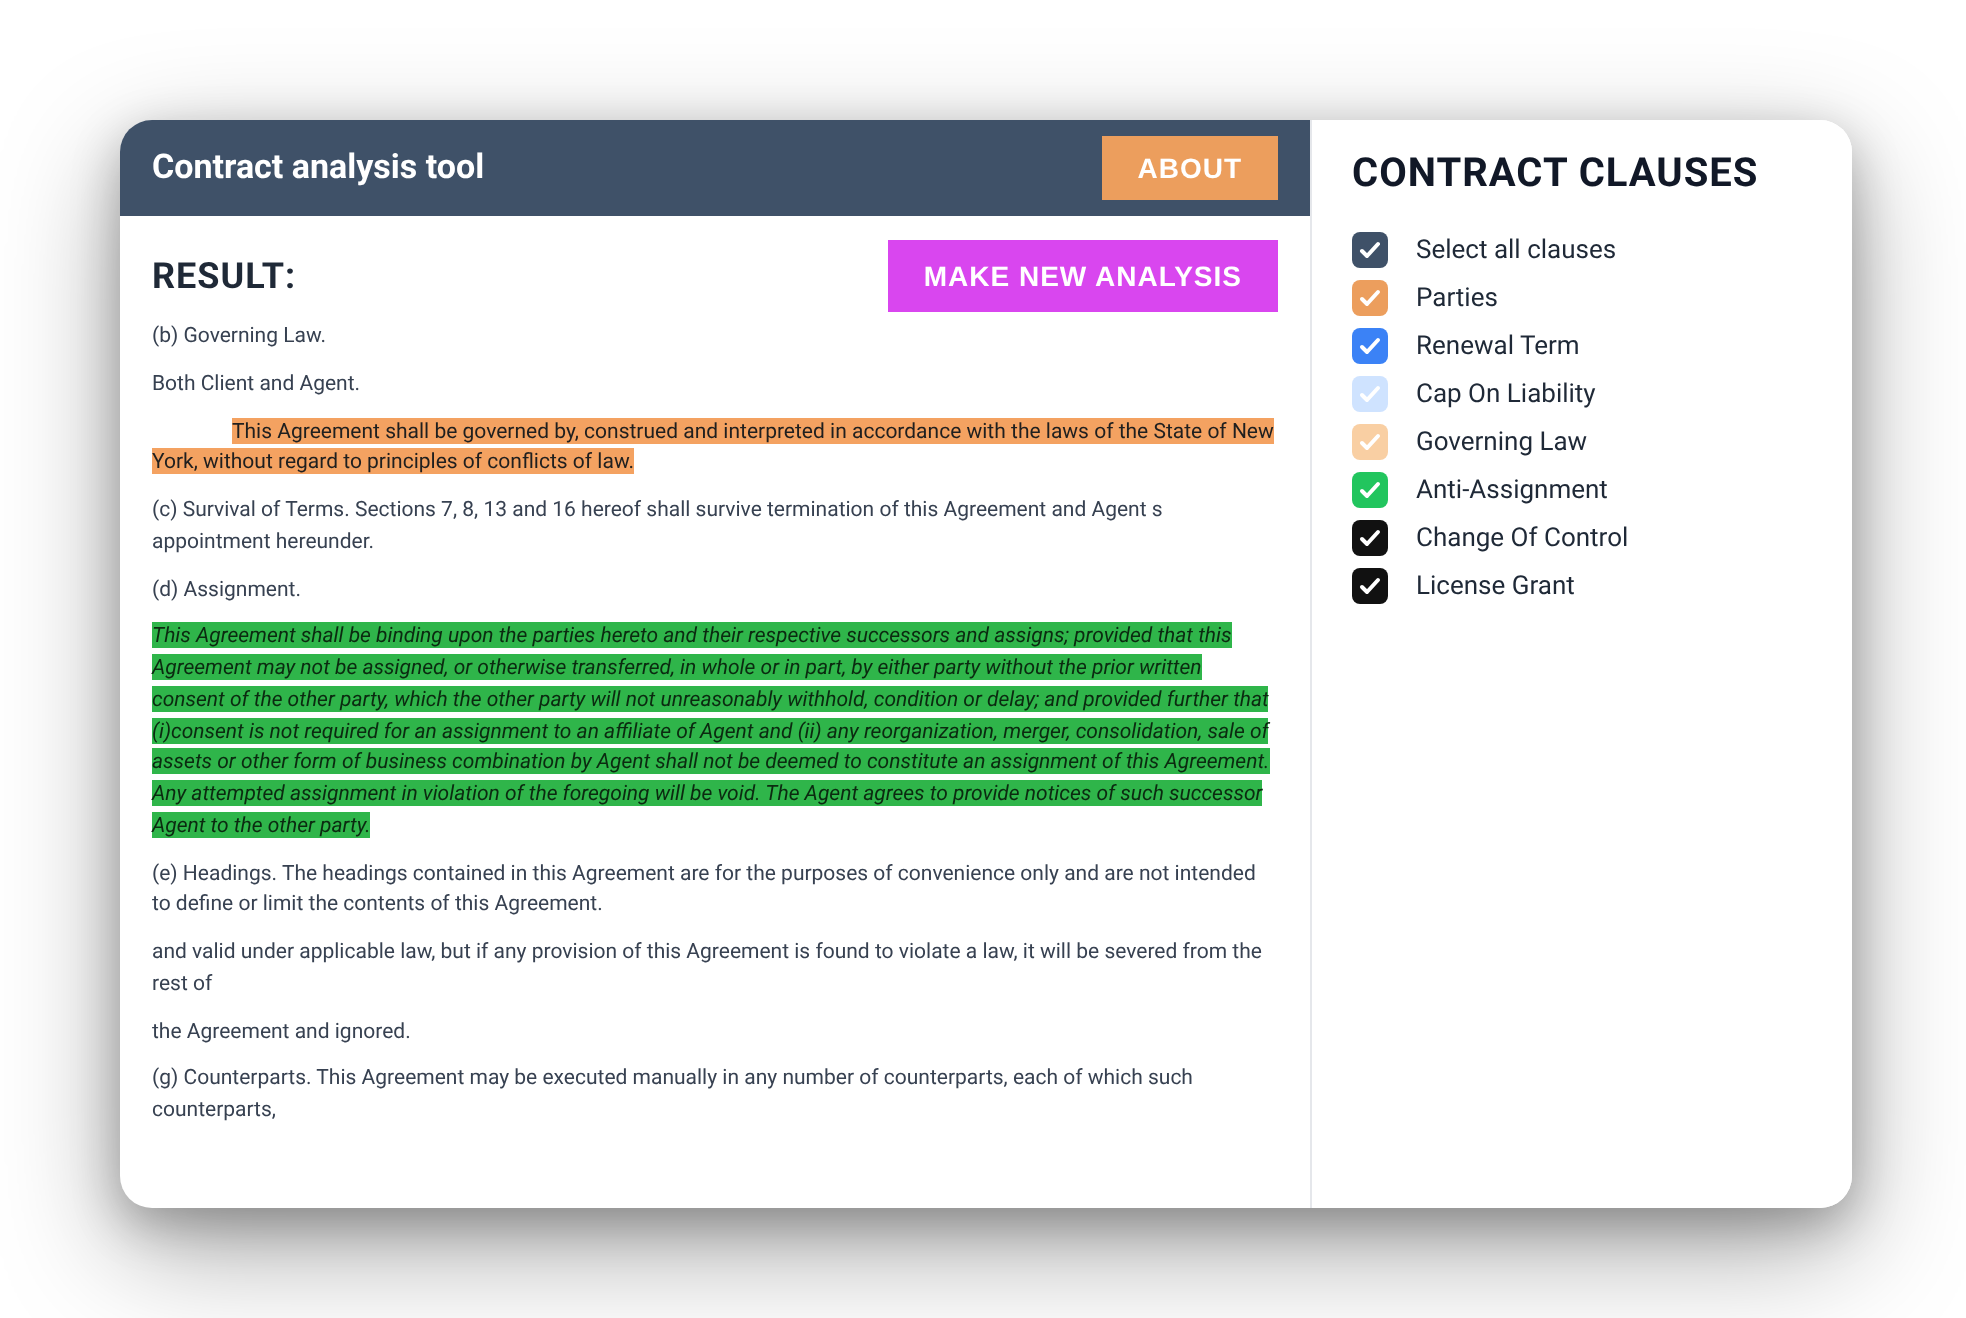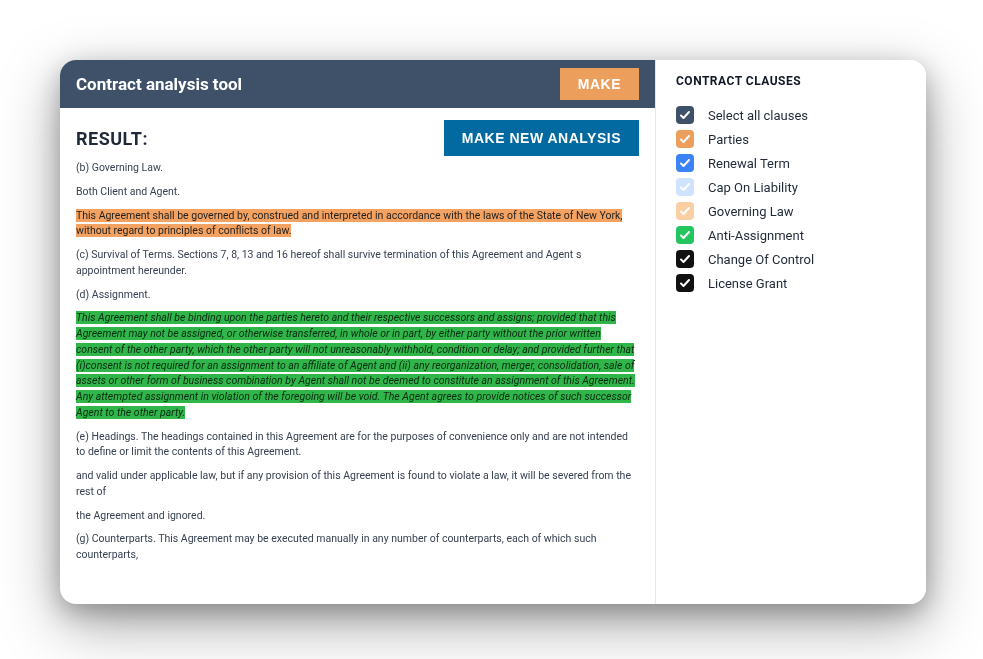--- a/index.html
+++ b/index.html
@@ -53,53 +53,54 @@
     justify-content: space-between;
     padding: 12px 16px 2px 16px;
   }
   .result-label {
     font-size: 18px;
     font-weight: 700;
     letter-spacing: 0.5px;
     color: #1f2937;
   }
   .btn-new {
-    background: #0369a1;
+    background: #d946ef;
     color: #fff;
     border: none;
     padding: 10px 18px;
     font-size: 14px;
     font-weight: 600;
     letter-spacing: 0.5px;
     cursor: pointer;
   }
   .content {
     padding: 2px 16px 16px 16px;
     overflow: hidden;
     font-size: 10.5px;
     line-height: 1.5;
     color: #374151;
   }
   .content p { margin-bottom: 8px; }
   .hl-orange {
     background: #f4a261;
     color: #1f1f1f;
+    margin-left: 40px;
   }
   .hl-green {
     background: #2fb54a;
     color: #0b2a10;
     font-style: italic;
   }
   .right-panel {
     width: 270px;
     background: #fff;
     padding: 14px 20px;
   }
   .right-title {
-    font-size: 12px;
+    font-size: 20px;
     font-weight: 700;
     letter-spacing: 0.5px;
     color: #111827;
     margin-bottom: 18px;
   }
   .clause-list {
     display: flex;
     flex-direction: column;
     gap: 6px;
   }
@@ -130,21 +131,21 @@
   .cb-black  { background: #111111; }
 </style>
 </head>
 <body>
 
 <div class="app-window">
 
   <div class="left-panel">
     <div class="header">
       <div class="header-title">Contract analysis tool</div>
-      <button class="btn-about">MAKE</button>
+      <button class="btn-about">ABOUT</button>
     </div>
 
     <div class="toolbar">
       <div class="result-label">RESULT:</div>
       <button class="btn-new">MAKE NEW ANALYSIS</button>
     </div>
 
     <div class="content">
       <p>(b) Governing Law.</p>
       <p>Both Client and Agent.</p>

